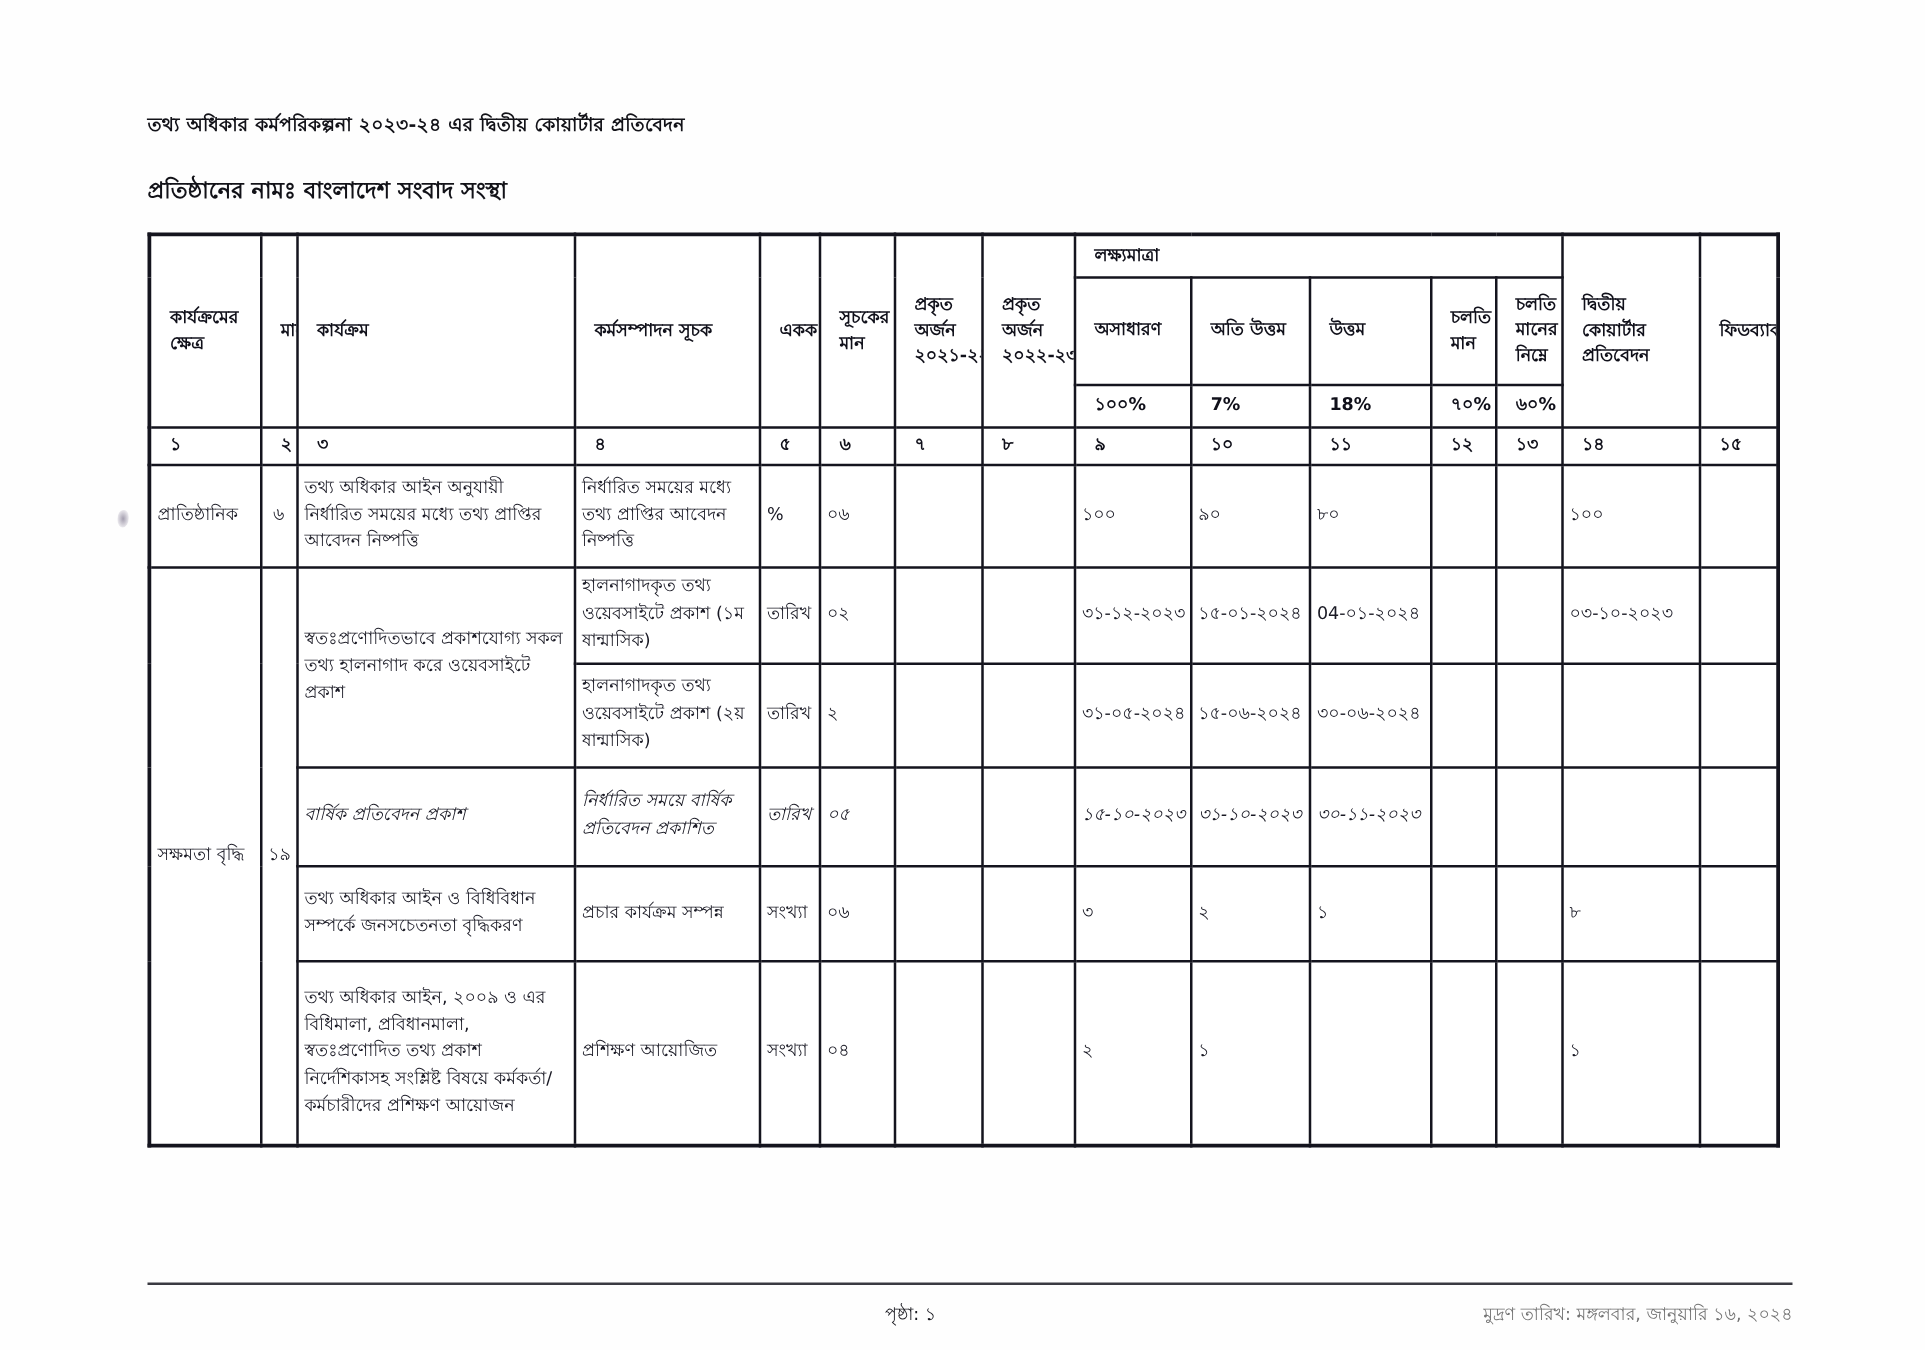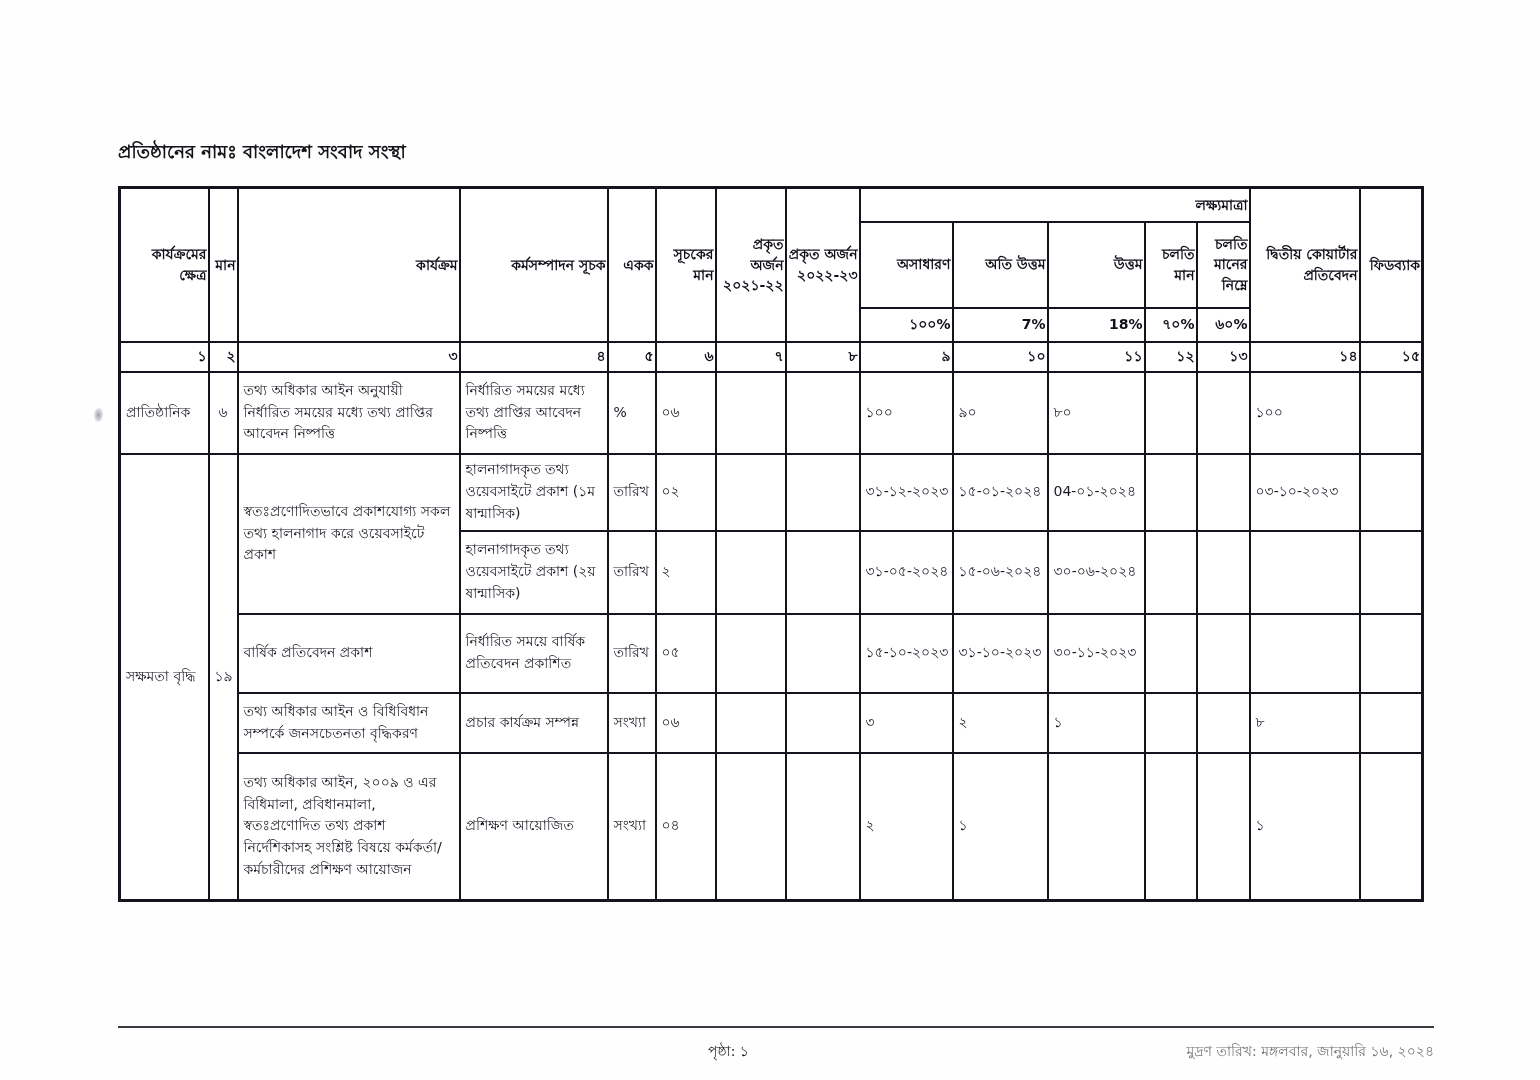--- a/index.html
+++ b/index.html
@@ -37,22 +37,22 @@
     background: #fff;
   }
   table.report th, table.report td {
     border: 2px solid #14141e;
     vertical-align: middle;
     overflow: hidden;
   }
   table.report { border: 3px solid #14141e; }
 
   thead th {
-    font-size: 14px; font-weight: bold; text-align: right;
-    padding: 2px 1px; line-height: 1.45; color: #10101a;
+    font-size: 14px; font-weight: bold; text-align: left;
+    padding: 2px 15px; line-height: 1.45; color: #10101a;
   }
   thead tr.hr3 th { font-size: 14px; }
   tbody td {
     font-size: 14px; text-align: left;
     padding: 3px 5px; line-height: 1.55; color: #191924;
   }
   tbody td.c { text-align: center; }
   .pct { font-weight: bold; }
 
   .footer-line {
@@ -67,20 +67,21 @@
   .footer-date {
     position: absolute; right: 106px; top: 1040px;
     font-size: 14px; color: #737373;
   }
 </style>
 </head>
 <body>
 
 <div class="page">
 
+  <div class="doc-title">তথ্য অধিকার কর্মপরিকল্পনা ২০২৩-২৪ এর দ্বিতীয় কোয়ার্টার প্রতিবেদন</div>
   <div class="org-name">প্রতিষ্ঠানের নামঃ বাংলাদেশ সংবাদ সংস্থা</div>
 
   <div class="ink-speck"></div>
 
   <div class="table-wrap">
     <table class="report">
       <colgroup id="cols">
           <col style="width: 89px;">
           <col style="width: 29px;">
           <col style="width: 222px;">
@@ -185,36 +186,36 @@
             <td></td>
             <td></td>
             <td>৩১-০৫-২০২৪</td>
             <td>১৫-০৬-২০২৪</td>
             <td>৩০-০৬-২০২৪</td>
             <td></td>
             <td></td>
             <td></td>
             <td></td>
           </tr>
-          <tr style="height: 79px;">
+          <tr style="height: 79px; font-style: italic;">
             <td>বার্ষিক প্রতিবেদন প্রকাশ</td>
             <td>নির্ধারিত সময়ে বার্ষিক প্রতিবেদন প্রকাশিত</td>
             <td>তারিখ</td>
             <td>০৫</td>
             <td></td>
             <td></td>
             <td>১৫-১০-২০২৩</td>
             <td>৩১-১০-২০২৩</td>
             <td>৩০-১১-২০২৩</td>
             <td></td>
             <td></td>
             <td></td>
             <td></td>
           </tr>
-          <tr style="height: 60px;">
+          <tr style="height: 76px;">
             <td>তথ্য অধিকার আইন ও বিধিবিধান সম্পর্কে জনসচেতনতা বৃদ্ধিকরণ</td>
             <td>প্রচার কার্যক্রম সম্পন্ন</td>
             <td>সংখ্যা</td>
             <td>০৬</td>
             <td></td>
             <td></td>
             <td>৩</td>
             <td>২</td>
             <td>১</td>
             <td></td>

